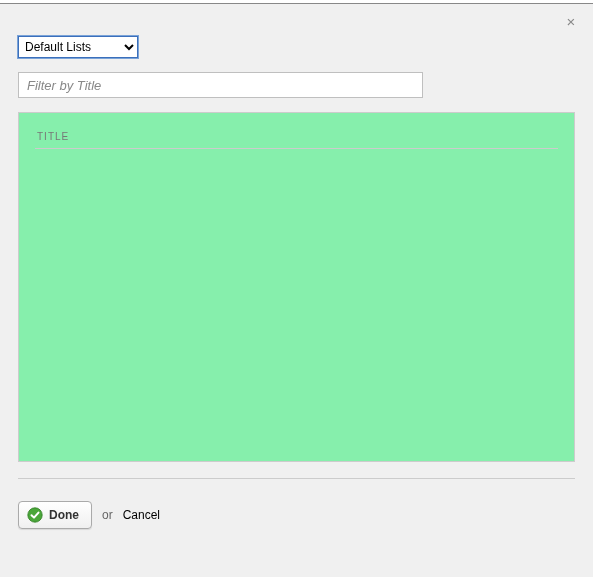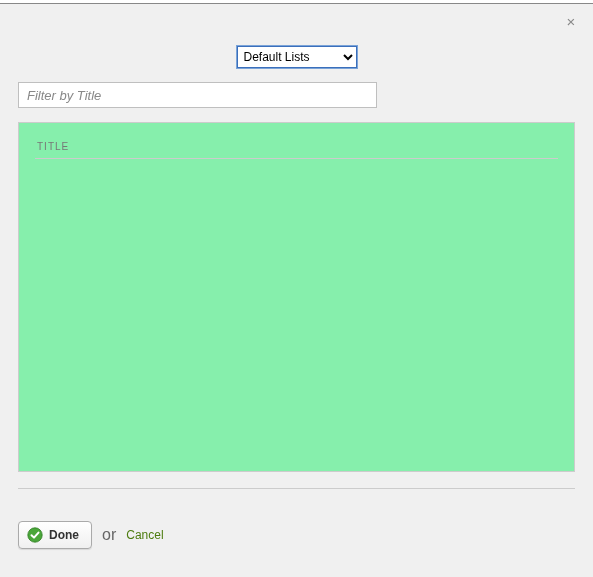--- a/index.html
+++ b/index.html
@@ -33,35 +33,35 @@
     width: 16px;
     height: 16px;
     color: #888;
     cursor: pointer;
     font-size: 15px;
     line-height: 16px;
     text-align: center;
   }
   .top-row {
     display: flex;
-    justify-content: center;
-    margin-top: 24px;
+    justify-content: flex-start;
+    margin-top: 14px;
     margin-bottom: 14px;
   }
   .list-select {
     width: 120px;
     height: 22px;
     font-size: 12px;
     border: 1px solid #3b6fbb;
     outline: 1px solid #7aa3d8;
     background: #fff;
     padding: 1px 2px;
   }
   .filter-input {
-    width: 359px;
+    width: 405px;
     height: 26px;
     border: 1px solid #bfbfbf;
     padding: 3px 8px;
     font-size: 13px;
     color: #888;
     background: #fff;
   }
   .filter-input::placeholder {
     color: #888;
     font-style: italic;
@@ -86,21 +86,21 @@
     font-size: 13px;
     color: #222;
     cursor: pointer;
   }
   .footer-divider {
     margin-top: 16px;
     border: none;
     border-top: 1px solid #ccc;
   }
   .footer {
-    margin-top: 32px;
+    margin-top: 22px;
     display: flex;
     align-items: center;
     gap: 10px;
   }
   .done-btn {
     display: inline-flex;
     align-items: center;
     gap: 6px;
     height: 28px;
     padding: 0 12px 0 8px;
@@ -112,26 +112,26 @@
     font-size: 12px;
     font-weight: bold;
     color: #333;
   }
   .check-icon {
     width: 16px;
     height: 16px;
     display: inline-block;
   }
   .or-text {
-    font-size: 16px;
+    font-size: 12px;
     color: #666;
   }
   .cancel-link {
     font-size: 12px;
-    color: #4d7c0f;
+    color: #000000;
     cursor: pointer;
   }
 </style>
 </head>
 <body>
 
 <div class="topbar"></div>
 
 <div class="dialog">
 

